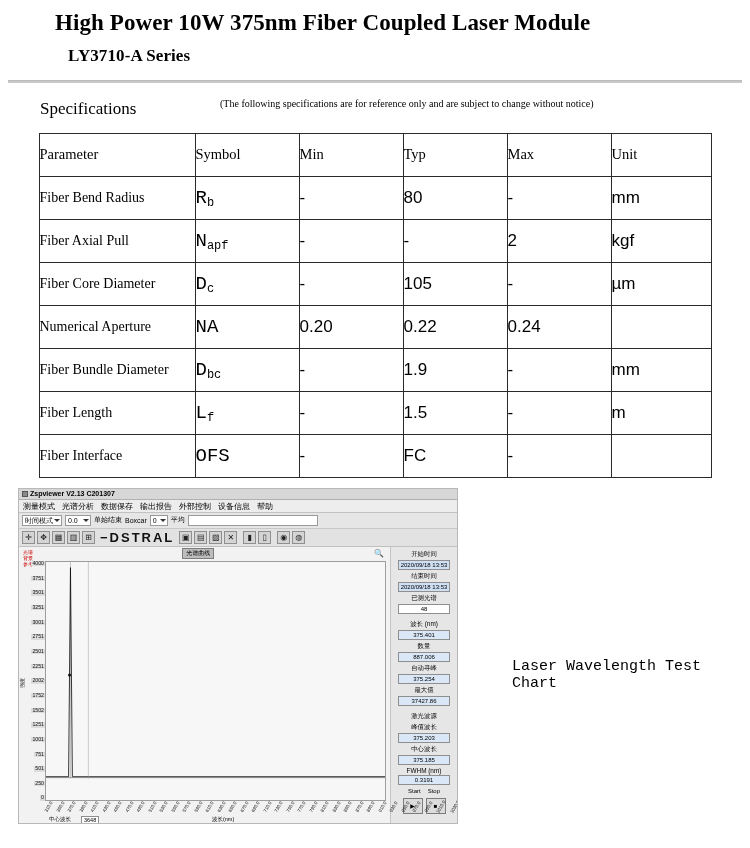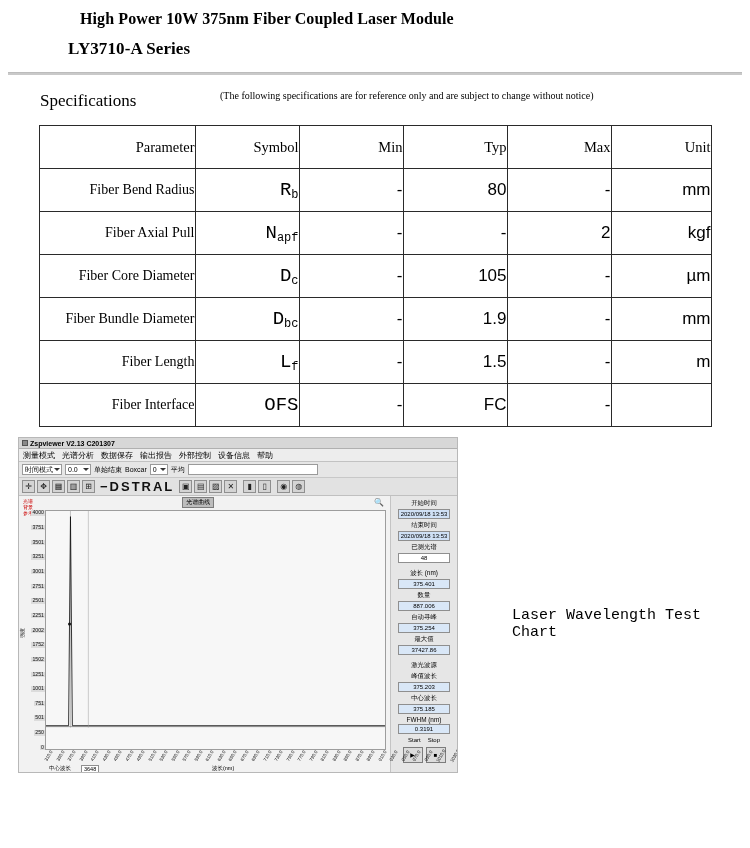--- a/index.html
+++ b/index.html
@@ -10,23 +10,23 @@
     font-family: "Liberation Serif", serif;
     color: #000;
   }
   .page { position: relative; width: 750px; height: 848px; overflow: hidden; }
 
   
   .header { padding: 10px 0 0 0; }
   .title-line {
     font-family: "Liberation Serif", serif;
     font-weight: bold;
-    font-size: 16px;
+    font-size: 23px;
     letter-spacing: 0.1px;
-    padding-left: 80px;
+    padding-left: 55px;
     line-height: 1.1;
   }
   .title-line.second { padding-top: 12px; font-size: 17px; padding-left: 68px; }
   .header-rule {
     margin: 14px 8px 0 8px;
     height: 3px;
     background: #c9c9c9;
     border-top: 1px solid #bcbcbc;
   }
 
@@ -41,21 +41,21 @@
 
   
   .table-wrap { padding: 14px 0 0 0; display: flex; justify-content: center; }
   table.specs {
     border-collapse: collapse;
     width: 672px;
     table-layout: fixed;
   }
   table.specs td, table.specs th {
     border: 1px solid #2a2a2a;
-    text-align: right;
+    text-align: left;
     vertical-align: middle;
     padding: 0;
     height: 43px;
   }
   table.specs th {
     font-weight: normal;
     font-size: 14.5px;
     font-family: "Liberation Serif", serif;
   }
   .col-param { width: 156px; }
@@ -308,20 +308,28 @@
           <td class="val">2</td>
           <td class="unit">kgf</td>
         </tr>
         <tr>
           <td class="param">Fiber Core Diameter</td>
           <td class="sym"><span>D</span><span class="sub">c</span></td>
           <td class="val">-</td>
           <td class="val">105</td>
           <td class="val">-</td>
           <td class="unit">µm</td>
+        </tr>
+        <tr>
+          <td class="param">Numerical Aperture</td>
+          <td class="sym"><span>NA</span><span class="sub"></span></td>
+          <td class="val">0.20</td>
+          <td class="val">0.22</td>
+          <td class="val">0.24</td>
+          <td class="unit"></td>
         </tr>
         <tr>
           <td class="param">Fiber Bundle Diameter</td>
           <td class="sym"><span>D</span><span class="sub">bc</span></td>
           <td class="val">-</td>
           <td class="val">1.9</td>
           <td class="val">-</td>
           <td class="unit">mm</td>
         </tr>
         <tr>

